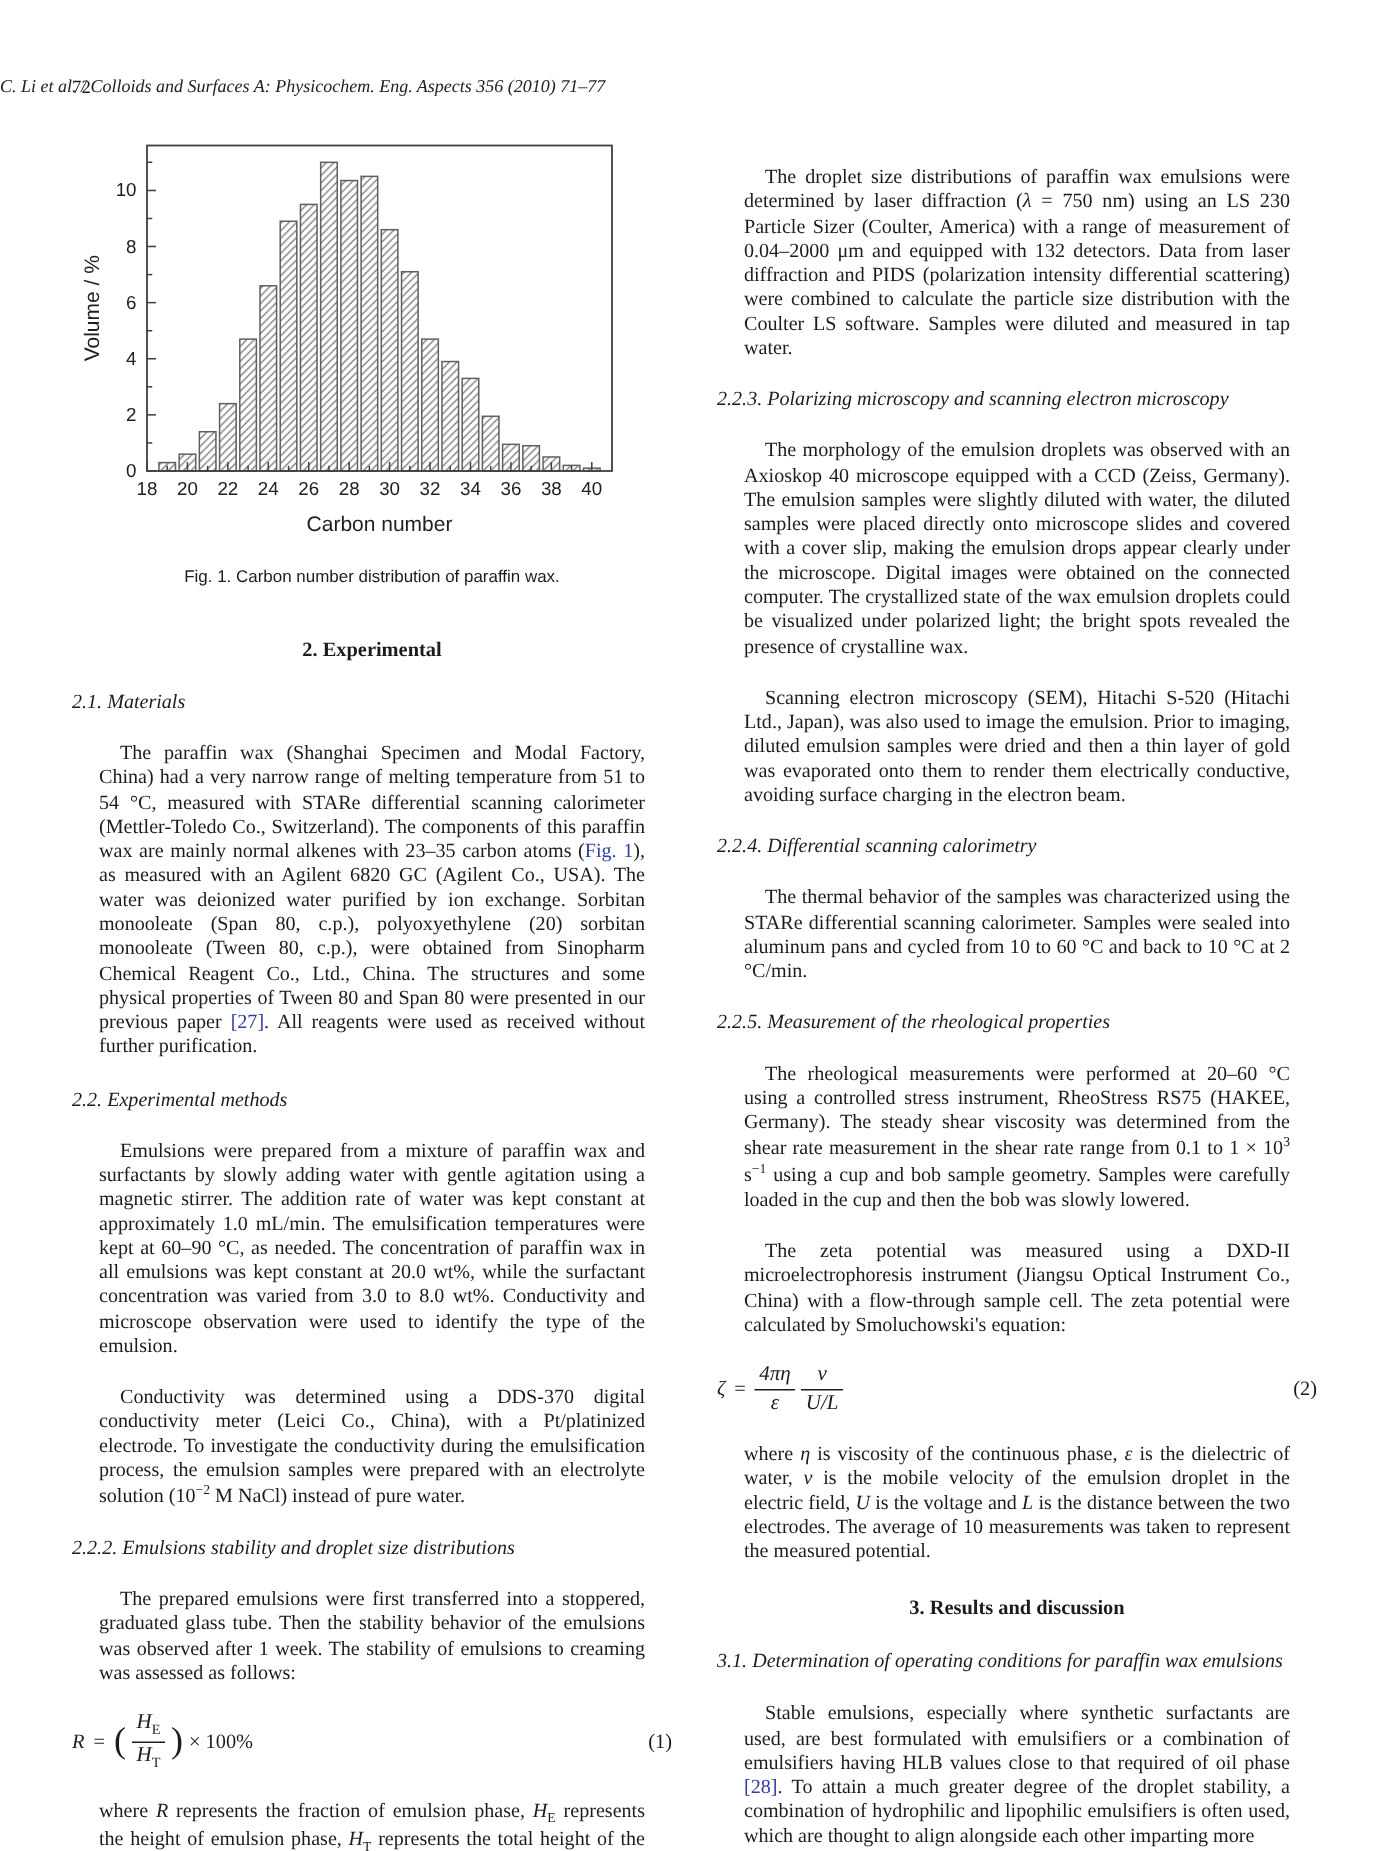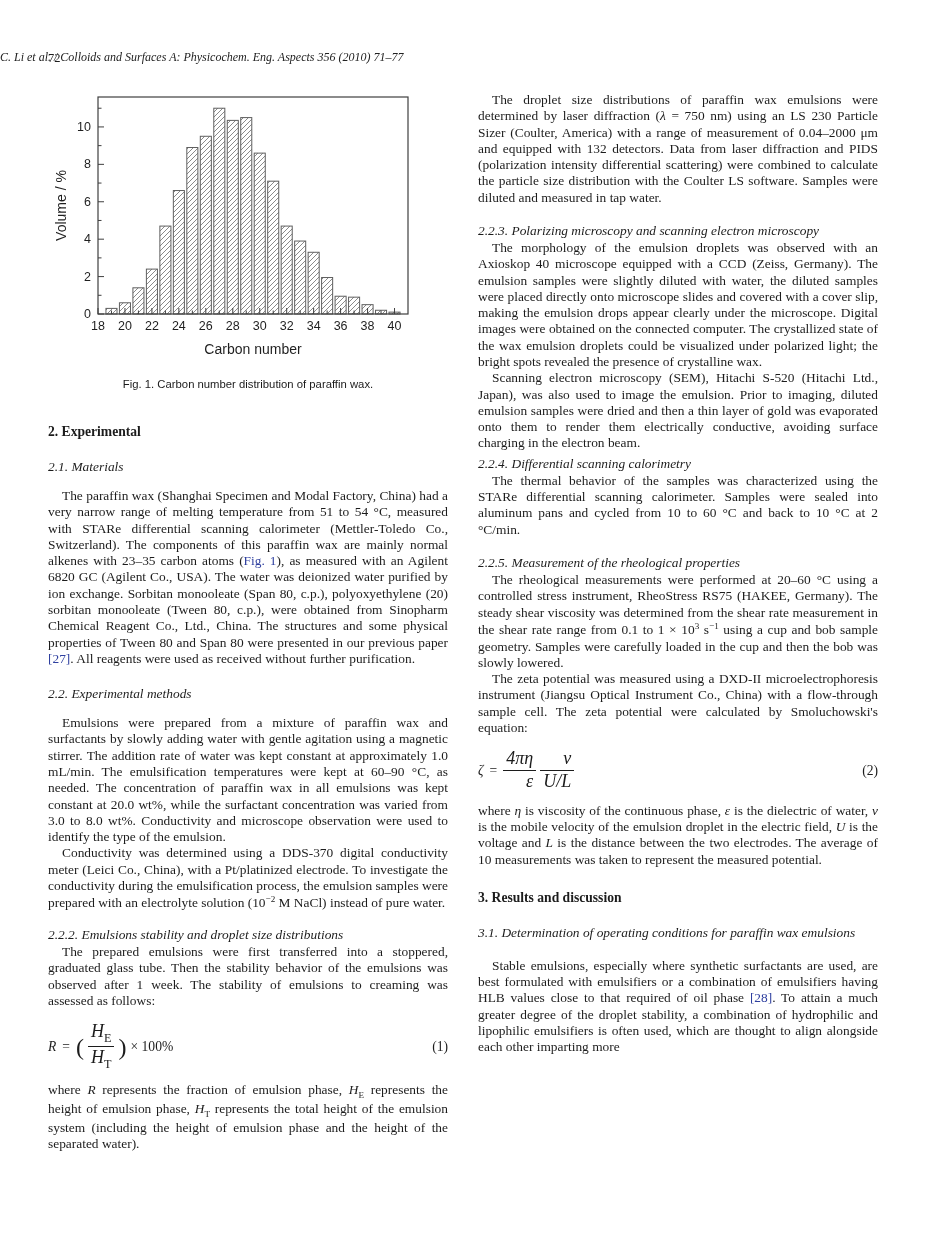--- a/index.html
+++ b/index.html
@@ -3,41 +3,41 @@
 <meta charset="utf-8">
 <style>
   html,body{margin:0;padding:0;background:#ffffff;}
   .page{width:926px;height:1234px;background:#fff;color:#1c1c1c;position:relative;overflow:hidden;
         font-family:"Liberation Serif","DejaVu Serif",serif;}
   header{position:relative;height:18px;margin-top:50px;}
   .pagenum{position:absolute;left:48px;top:1px;font-size:12.5px;}
   .running-head{display:block;font-size:12px;font-style:italic;color:#222;}
   .cols{display:flex;gap:30px;padding:24px 48px 0 48px;}
   .col{width:400px;}
-  p{margin:0;font-size:13.4px;line-height:1.215;text-align:justify;}
+  p{margin:18px;font-size:13.4px;line-height:1.215;text-align:justify;}
   p.ind{text-indent:14px;}
-  .h-sec{font-weight:bold;font-size:13.6px;margin:34px 0 0 0;}
+  .h-sec{font-weight:bold;font-size:13.6px;margin:34px 0 0 0;text-align:center;}
   .h-sec.tight{margin-top:22px;}
   .h-sub{font-style:italic;font-weight:normal;font-size:13.4px;margin:19px 0 13px 0;}
   .h-ssub{font-style:italic;font-weight:normal;font-size:13.4px;margin:15px 0 1px 0;line-height:1.2;}
   figure{margin:0;padding:0;}
   .chart-wrap{margin-left:6px;}
   figcaption{margin-top:16px;margin-bottom:0;text-align:center;
              font-family:"Liberation Sans","DejaVu Sans",sans-serif;font-size:11.3px;color:#1b1b1b;}
   figcaption b{font-weight:normal;}
   .seg-link{color:#2e3f9f;cursor:pointer;}
   .seg-i{font-style:italic;}
   .seg-sup{font-size:68%;vertical-align:super;}
   .seg-sub{font-size:68%;vertical-align:sub;}
   .equation{display:flex;justify-content:space-between;align-items:center;margin:13px 0 11px 0;
             font-size:13.6px;}
   .eq-body{display:inline-flex;align-items:center;gap:4px;}
   .ev{font-style:italic;}
   .eq-rel{padding:0 2px;}
-  .frac{display:inline-block;text-align:right;vertical-align:middle;line-height:1.1;font-size:18px;}
+  .frac{display:inline-block;text-align:center;vertical-align:middle;line-height:1.1;font-size:14px;}
   .frac .top{display:block;border-bottom:1px solid #1c1c1c;padding:0 3px 1px 3px;}
   .frac .bot{display:block;padding:1px 3px 0 3px;}
   .frac sub{font-size:68%;}
   .bigp{font-size:24px;font-weight:300;line-height:0;vertical-align:middle;}
   .eq-num{margin-left:8px;}
 </style>
 </head>
 <body>
 
 <div class="page">

